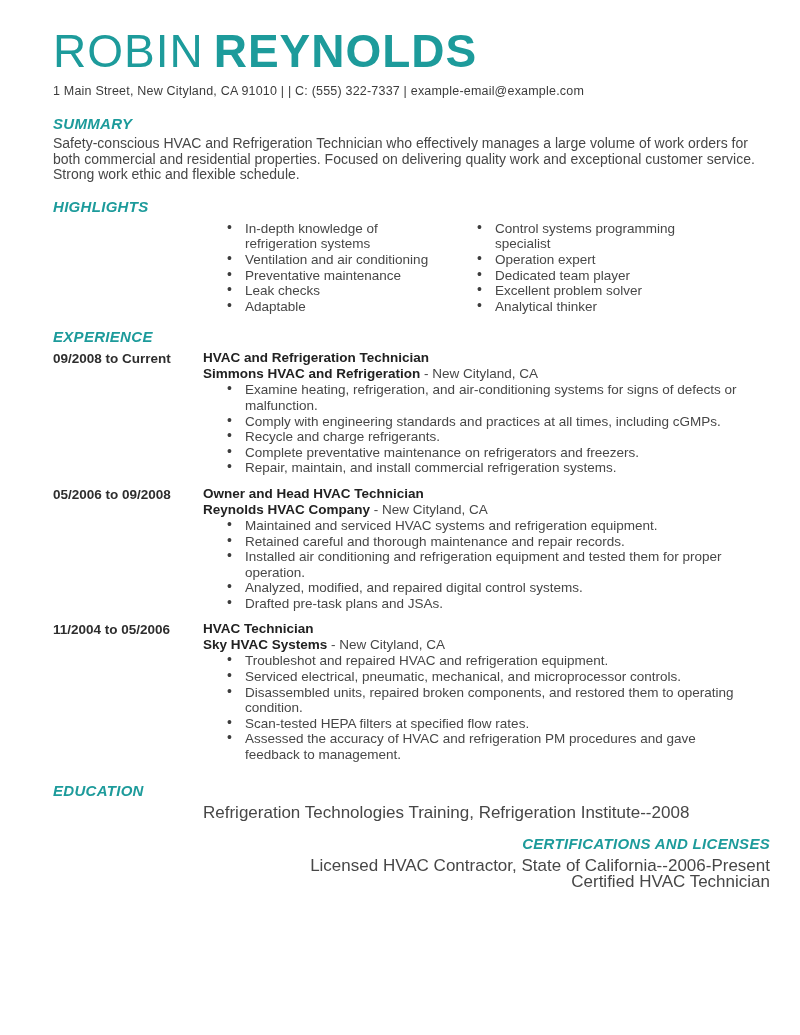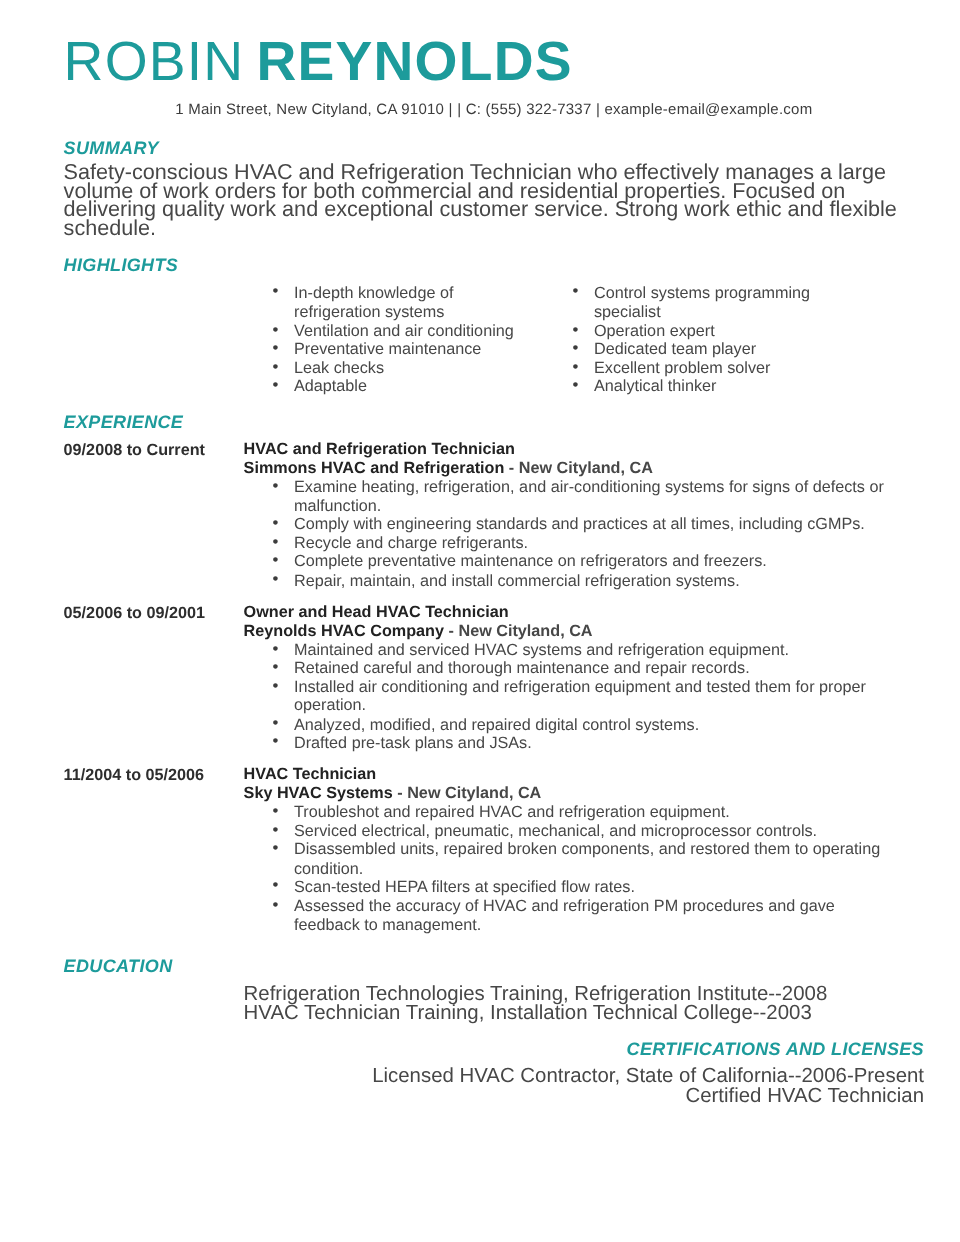--- a/index.html
+++ b/index.html
@@ -26,37 +26,36 @@
     letter-spacing: 1px;
     white-space: nowrap;
   }
   .name .first { font-weight: 400; }
   .name .last  { font-weight: 700; margin-left: 10px; }
   .contact {
     margin-top: 10px;
     font-size: 12.5px;
     color: #3c3c3c;
     letter-spacing: 0.2px;
-    text-align: center;
   }
 
   
   .section-heading {
     color: #1d9b9b;
     font-size: 15px;
     font-weight: 700;
     letter-spacing: 0.3px;
     font-style: italic;
   }
 
   
   .summary-section { margin-top: 17px; }
   .summary-text {
     margin-top: 4px;
-    font-size: 18px;
+    font-size: 14px;
     line-height: 15.6px;
     max-width: 722px;
     color: #474747;
   }
 
   
   .highlights-section { margin-top: 15px; }
   .highlights-cols {
     margin-top: 6px;
     margin-left: 172px;
@@ -102,21 +101,21 @@
     font-size: 13.5px;
     font-weight: 700;
     color: #222222;
     line-height: 16px;
   }
   .job-companyline {
     font-size: 13.5px;
     line-height: 16px;
   }
   .job-company { font-weight: 700; color: #222222; }
-  .job-location { color: #474747; font-weight: bold; }
+  .job-location { color: #474747; }
   .job-body ul.bullets { margin-left: 22px; max-width: 528px; }
 
   
   .education-section { margin-top: 19px; }
   .certs-section { margin-top: 14px; text-align: right; }
   .indented-lines {
     margin-top: 6px;
     margin-left: 150px;
     font-size: 17px;
     line-height: 16px;
@@ -174,21 +173,21 @@
           <li>Examine heating, refrigeration, and air-conditioning systems for signs of defects or malfunction.</li>
           <li>Comply with engineering standards and practices at all times, including cGMPs.</li>
           <li>Recycle and charge refrigerants.</li>
           <li>Complete preventative maintenance on refrigerators and freezers.</li>
           <li>Repair, maintain, and install commercial refrigeration systems.</li>
         </ul>
       </div>
     </div>
 
     <div class="job">
-      <div class="job-dates">05/2006 to 09/2001</div>
+      <div class="job-dates">05/2006 to 09/2008</div>
       <div class="job-body">
         <div class="job-title">Owner and Head HVAC Technician</div>
         <div class="job-companyline">
           <span class="job-company">Reynolds HVAC Company</span><span class="job-location"> - New Cityland, CA</span>
         </div>
         <ul class="bullets">
           <li>Maintained and serviced HVAC systems and refrigeration equipment.</li>
           <li>Retained careful and thorough maintenance and repair records.</li>
           <li>Installed air conditioning and refrigeration equipment and tested them for proper operation.</li>
           <li>Analyzed, modified, and repaired digital control systems.</li>
@@ -212,21 +211,20 @@
           <li>Assessed the accuracy of HVAC and refrigeration PM procedures and gave feedback to management.</li>
         </ul>
       </div>
     </div>
   </div>
 
   <div class="education-section">
     <div class="section-heading">EDUCATION</div>
     <div class="indented-lines">
       <div>Refrigeration Technologies Training, Refrigeration Institute--2008</div>
-      <div>HVAC Technician Training, Installation Technical College--2003</div>
     </div>
   </div>
 
   <div class="certs-section">
     <div class="section-heading">CERTIFICATIONS AND LICENSES</div>
     <div class="indented-lines">
       <div>Licensed HVAC Contractor, State of California--2006-Present</div>
       <div>Certified HVAC Technician</div>
     </div>
   </div>

